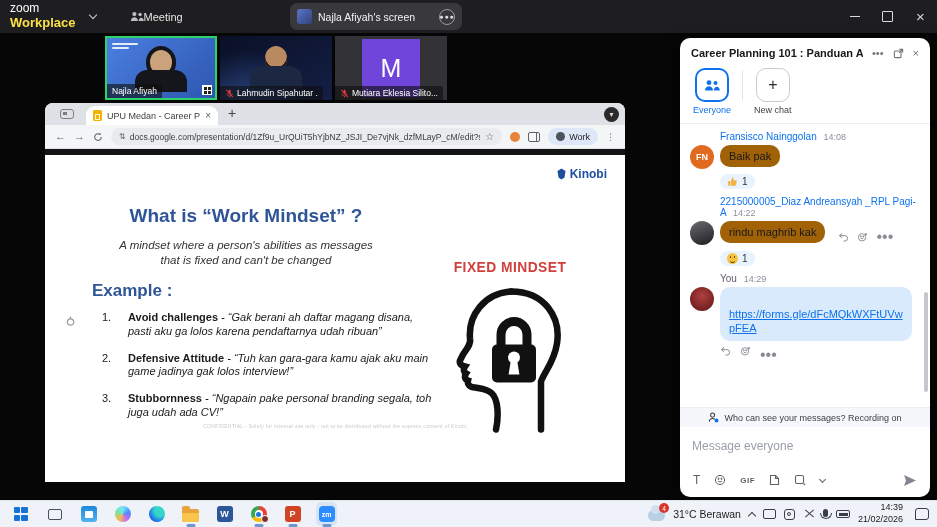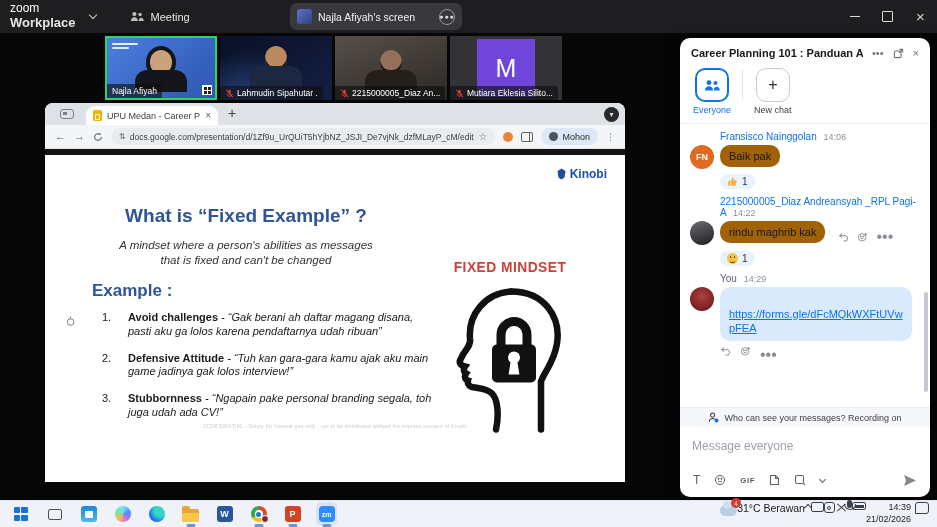--- a/index.html
+++ b/index.html
@@ -3,23 +3,23 @@
 <meta charset="utf-8">
 <style>
   * { box-sizing: border-box; margin: 0; padding: 0; }
   html,body { width:937px; height:527px; overflow:hidden; }
   body { font-family:"Liberation Sans", sans-serif; background:#070707; position:relative; }
 
   
   #titlebar { position:absolute; left:0; top:0; width:937px; height:33px; background:#1e1e20; display:flex; align-items:center; color:#e8e8e8; }
   .zoom-logo { margin-left:10px; line-height:1.05; cursor:default; }
   .z-top { font-size:12px; color:#fff; display:block; }
-  .z-name { font-size:13px; font-weight:bold; color:#e5e5e5; }
+  .z-name { font-size:13px; font-weight:bold; color:#fde047; }
   .tb-chev { width:6px; height:6px; border-right:1.5px solid #cfcfcf; border-bottom:1.5px solid #cfcfcf; transform:rotate(45deg); margin:0 0 3px 14px; }
-  .meeting-tab { margin-left:34px; display:flex; align-items:center; gap:7px; font-size:11px; color:#e6e6e6; height:100%; }
+  .meeting-tab { margin-left:34px; display:flex; align-items:center; gap:0; font-size:11px; color:#e6e6e6; height:100%; }
   .ppl-ic { width:14px; height:11px; fill:#bdbdbd; }
   .screen-tab { position:absolute; left:290px; top:3px; height:27px; width:172px; background:#39393d; border-radius:7px; display:flex; align-items:center; gap:6px; padding:0 7px; }
   .st-avatar { width:15px; height:15px; border-radius:3px; background:linear-gradient(135deg,#5a74c8,#33427e); flex:none; }
   .st-label { font-size:10.5px; color:#f2f2f2; flex:1; white-space:nowrap; overflow:hidden; }
   .st-more { width:16px; height:16px; border:1px solid #9a9a9a; border-radius:50%; color:#e0e0e0; font-size:7px; letter-spacing:1px; display:flex; align-items:center; justify-content:center; flex:none; }
   .win-controls { margin-left:auto; display:flex; height:100%; }
   .wc { width:33px; height:100%; display:flex; align-items:center; justify-content:center; color:#d9d9d9; }
   .wc-min::before { content:""; width:10px; border-top:1.4px solid #d9d9d9; display:block; }
   .wc-max::before { content:""; width:9px; height:9px; border:1.3px solid #d9d9d9; border-radius:1px; display:block; }
   .wc-close::before { content:"×"; font-size:15px; }
@@ -151,21 +151,21 @@
   .folder::after { content:""; position:absolute; left:0; bottom:0; width:17px; height:9px; background:#f7c64a; border-radius:1px 1px 2px 2px; }
   .sq-letter { width:16px; height:16px; border-radius:3px; color:#fff; font-size:9px; font-weight:bold; display:flex; align-items:center; justify-content:center; }
   .word { background:#2b579a; }
   .ppt { background:#d04423; }
   .chrome { width:16px; height:16px; border-radius:50%; background:conic-gradient(#ea4335 0 33%, #fbbc05 33% 66%, #34a853 66% 100%); position:relative; }
   .chrome::before { content:""; position:absolute; inset:4px; background:#fff; border-radius:50%; }
   .chrome::after { content:""; position:absolute; inset:5.5px; background:#1a73e8; border-radius:50%; }
   .chr-badge { position:absolute; right:-2px; bottom:-1px; width:8px; height:8px; border-radius:50%; background:#7c2c2c; border:1px solid #fff; }
   .zoom-chip { width:24px; height:24px; background:#d9e4f3; border-radius:5px; display:flex; align-items:center; justify-content:center; }
   .zoom-app { width:16px; height:16px; border-radius:4px; background:#2D8CFF; color:#fff; font-size:7px; font-weight:bold; display:flex; align-items:center; justify-content:center; }
-  .tray { margin-left:auto; display:flex; align-items:flex-start; padding-right:8px; font-size:10.5px; color:#1b1b1b; }
+  .tray { margin-left:auto; display:flex; align-items:center; gap:8px; padding-right:8px; font-size:10.5px; color:#1b1b1b; }
   .cloud { width:17px; height:11px; background:#b9cfe4; border-radius:6px; position:relative; margin-top:3px; }
   .cloud::before { content:""; position:absolute; left:3px; top:-5px; width:9px; height:9px; background:#cfdff0; border-radius:50%; }
   .wx-badge { position:absolute; right:-4px; top:-7px; width:10px; height:10px; background:#d8352c; border-radius:50%; color:#fff; font-size:6.5px; display:flex; align-items:center; justify-content:center; }
   .tr-chev { width:6px; height:6px; border-right:1.5px solid #3a3f46; border-bottom:1.5px solid #3a3f46; transform:rotate(-135deg); margin-top:3px; }
   .tr-mon { width:13px; height:10px; border:1.4px solid #3a3f46; border-radius:2px; }
   .tr-rec { width:11px; height:11px; border:1.4px solid #3a3f46; border-radius:3px; position:relative; }
   .tr-rec::after { content:""; position:absolute; inset:2.5px; border:1.2px solid #3a3f46; border-radius:50%; }
   .tr-pen { width:12px; height:12px; position:relative; }
   .tr-pen::before { content:""; position:absolute; left:1px; top:5px; width:11px; border-top:1.6px solid #3a3f46; transform:rotate(-40deg); }
   .tr-pen::after { content:""; position:absolute; left:1px; top:5px; width:11px; border-top:1.4px solid #3a3f46; transform:rotate(40deg); }
@@ -235,35 +235,20 @@
       <div class="tile-label">
         <svg class="mic-off" viewBox="0 0 12 12">
             <rect x="4.6" y="1" width="3" height="6" rx="1.5" fill="#e23b3b"></rect>
             <path d="M2.6 6a3.5 3.5 0 0 0 7 0" stroke="#e23b3b" fill="none" stroke-width="1.1"></path>
             <line x1="6.1" y1="9.5" x2="6.1" y2="11" stroke="#e23b3b" stroke-width="1.1"></line>
             <line x1="1.6" y1="1" x2="10.6" y2="11" stroke="#e23b3b" stroke-width="1.4"></line>
           </svg>
         <span>Lahmudin Sipahutar .</span>
       </div>
     </div>
-    <div class="tile t3">
-      <div class="person" style="top:14px;">
-          <div class="head"></div>
-          <div class="shoulders"></div>
-        </div>
-      <div class="tile-label">
-        <svg class="mic-off" viewBox="0 0 12 12">
-            <rect x="4.6" y="1" width="3" height="6" rx="1.5" fill="#e23b3b"></rect>
-            <path d="M2.6 6a3.5 3.5 0 0 0 7 0" stroke="#e23b3b" fill="none" stroke-width="1.1"></path>
-            <line x1="6.1" y1="9.5" x2="6.1" y2="11" stroke="#e23b3b" stroke-width="1.1"></line>
-            <line x1="1.6" y1="1" x2="10.6" y2="11" stroke="#e23b3b" stroke-width="1.4"></line>
-          </svg>
-        <span>2215000005_Diaz An...</span>
-      </div>
-    </div>
     <div class="tile t4">
       <div class="m-block">
           <span>M</span>
         </div>
       <div class="tile-label">
         <svg class="mic-off" viewBox="0 0 12 12">
             <rect x="4.6" y="1" width="3" height="6" rx="1.5" fill="#e23b3b"></rect>
             <path d="M2.6 6a3.5 3.5 0 0 0 7 0" stroke="#e23b3b" fill="none" stroke-width="1.1"></path>
             <line x1="6.1" y1="9.5" x2="6.1" y2="11" stroke="#e23b3b" stroke-width="1.1"></line>
             <line x1="1.6" y1="1" x2="10.6" y2="11" stroke="#e23b3b" stroke-width="1.4"></line>
@@ -293,34 +278,34 @@
         </svg>
       <div class="omnibox">
         <span class="tune-ic">⇅</span>
         <span class="url-text">docs.google.com/presentation/d/1Zf9u_UrQUiT5hYjbNZ_JSJI_De7vjNk_dzfMLayP_cM/edit?slide=id.g26eac91...</span>
         <span class="star-ic">☆</span>
       </div>
       <span class="ext-dot"></span>
       <span class="panel-ic"></span>
       <div class="work-chip">
         <span class="work-dot"></span>
-        <span>Mohon</span>
+        <span>Work</span>
       </div>
       <span class="kebab">⋮</span>
     </div>
     <div class="darkband"></div>
 
     <div class="slide">
       <div class="kinobi">
         <svg width="11" height="12" viewBox="0 0 10 12">
             <path d="M1 3 5 .6 9 3 8 9.4 5 11.4 2 9.4Z" fill="#1d4f9e"></path>
           </svg>
         <span>Kinobi</span>
       </div>
-      <div class="s-title">What is “Fixed Example” ?</div>
+      <div class="s-title">What is “Work Mindset” ?</div>
       <div class="s-sub">
         <div>A mindset where a person's abilities as messages</div>
         <div>that is fixed and can't be changed</div>
       </div>
       <div class="s-example">Example :</div>
       <svg class="hand-cursor" width="11" height="12" viewBox="0 0 11 12">
           <circle cx="5.5" cy="7" r="3.2" fill="none" stroke="#999" stroke-width="1.2"></circle>
           <path d="M5.5 4V1.5" stroke="#999" stroke-width="1.2"></path>
         </svg>
       <div class="s-list">

